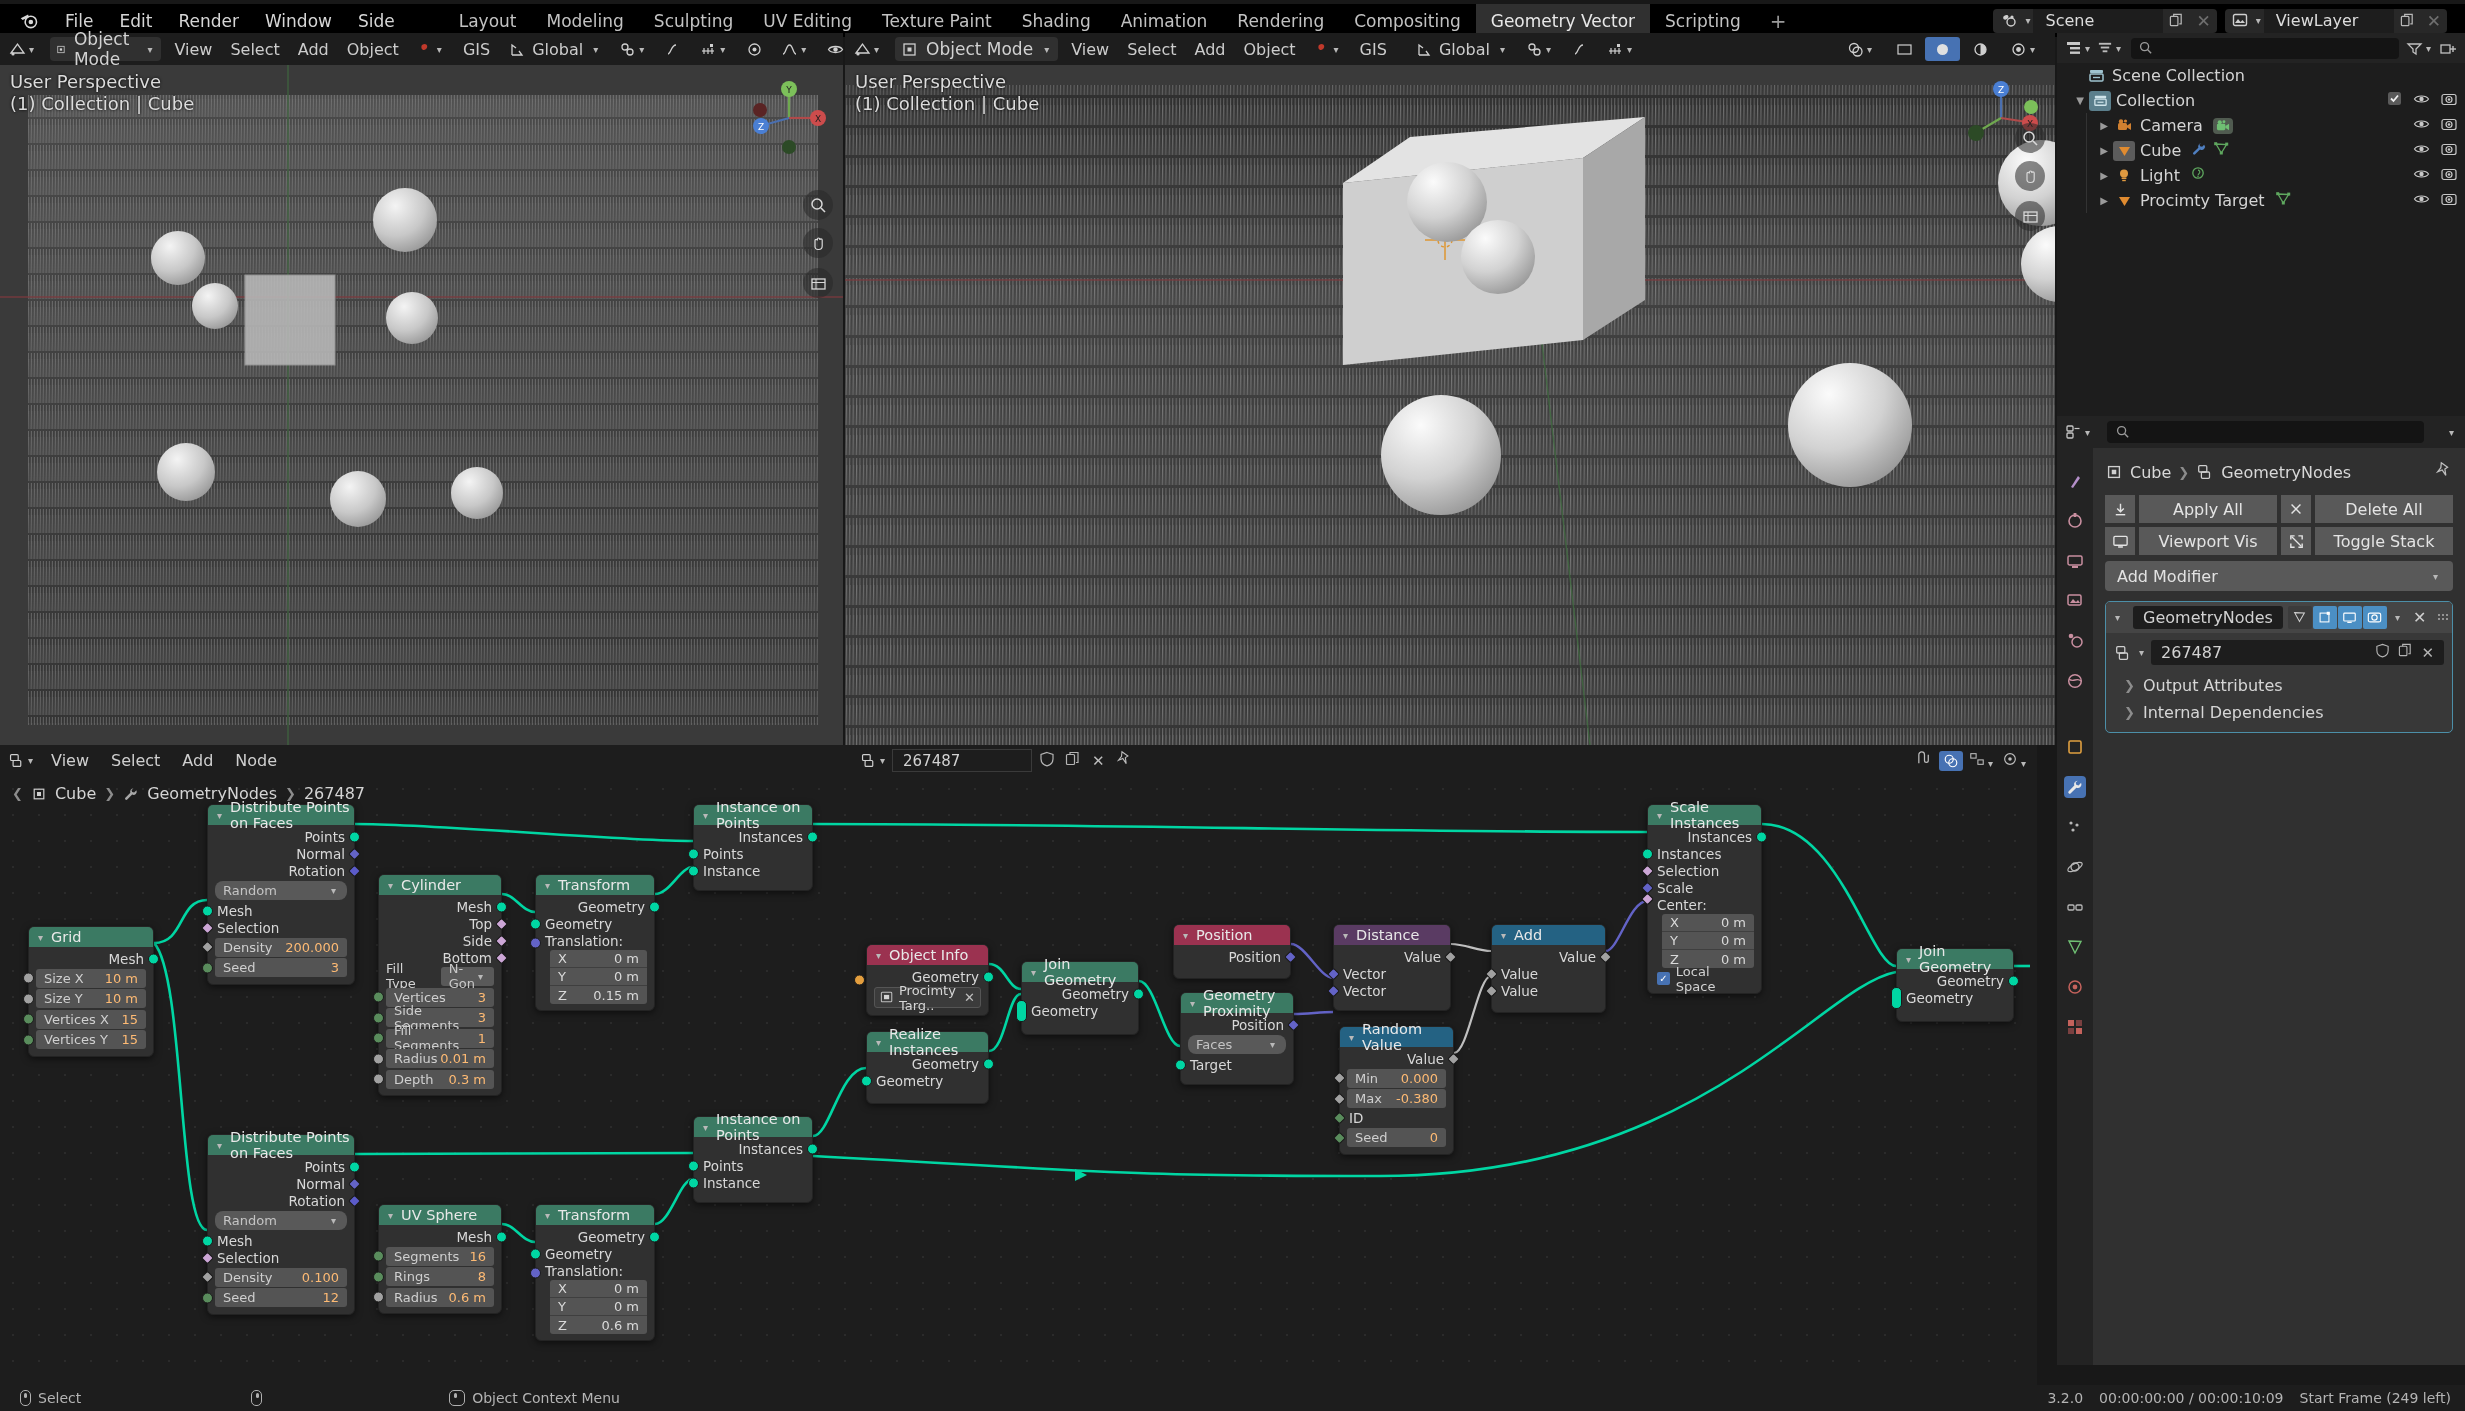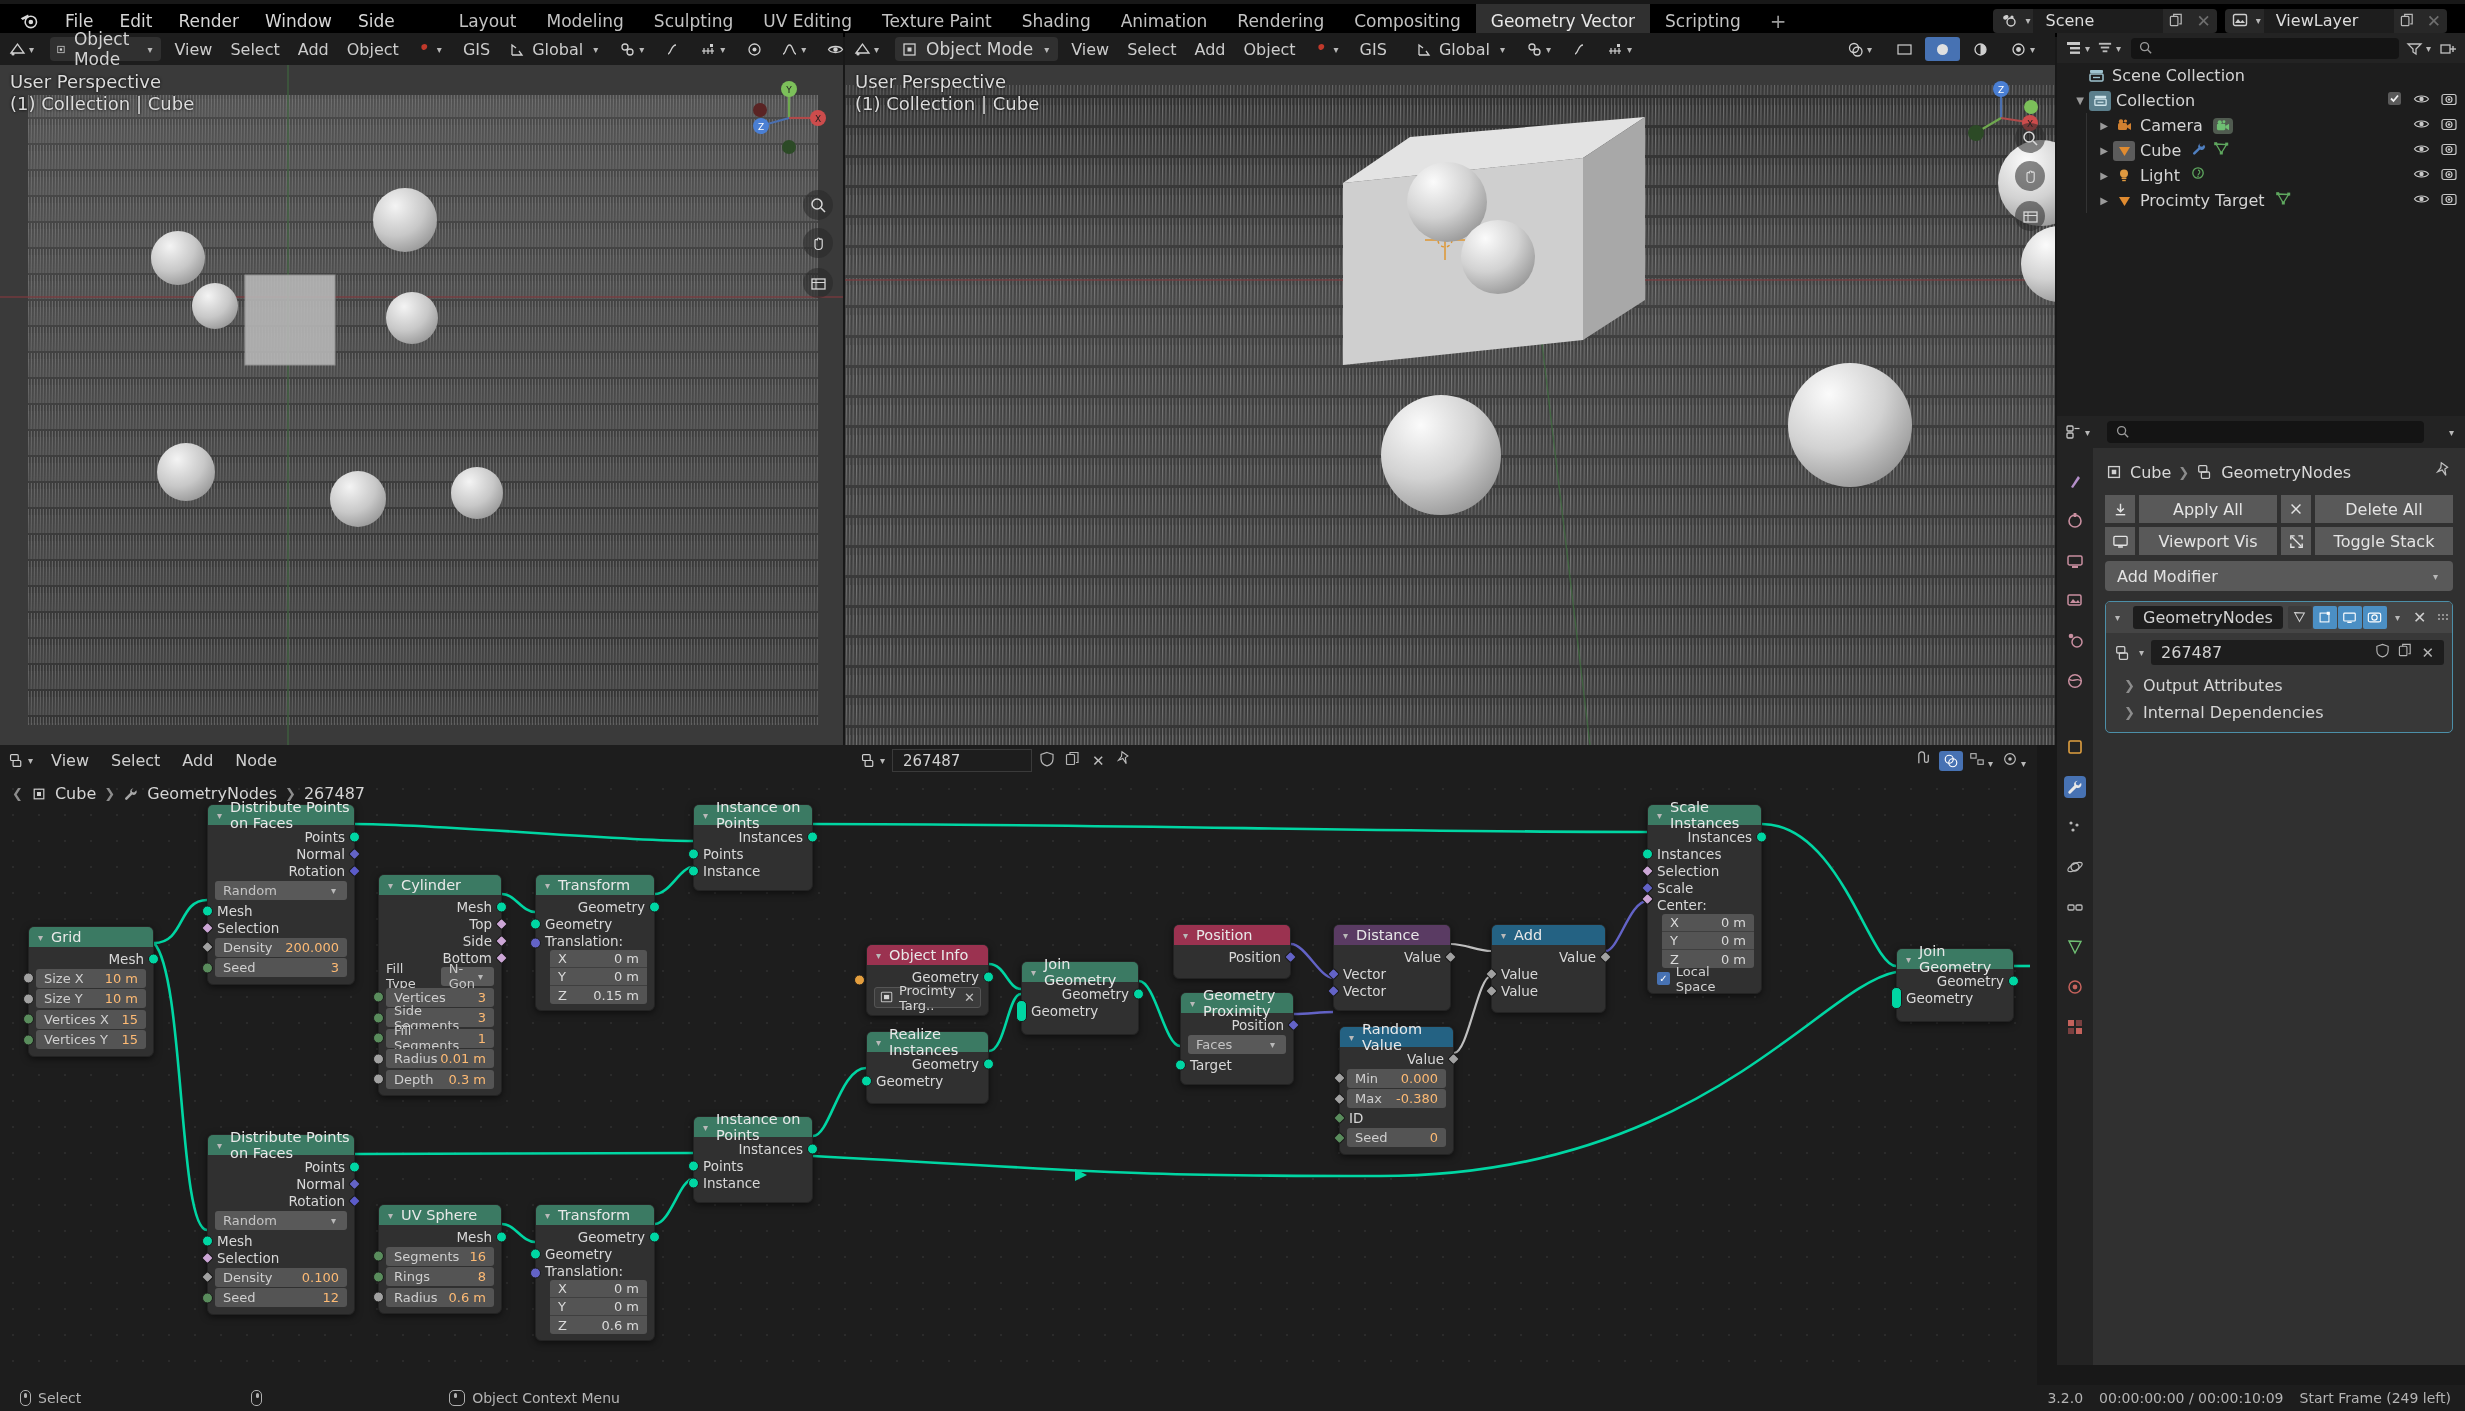--- a/index.html
+++ b/index.html
@@ -135,21 +135,21 @@
   .nh-conv { background:#246283; }
   .node-body { padding:3px 0 5px 0; }
   .nrow { height:17px; display:flex; align-items:center; font-size:13.5px; color:#d8d8d8;
           position:relative; padding:0 9px; }
   .nrow.out { justify-content:flex-end; }
   .nprop { margin:1.5px 7px; height:19px; background:#545454; border-radius:3px; display:flex;
            align-items:center; justify-content:space-between; padding:0 8px; font-size:13px;
            color:#dadada; position:relative; }
   .nprop .lbl { color:#cfcfcf; }
   .nprop .val { color:#fdba74; }
-  .ndrop { margin:2px 7px; height:19px; background:#595959; border-radius:3px; display:flex;
+  .ndrop { margin:2px 7px; height:19px; background:#595959; border-radius:8px; display:flex;
            align-items:center; justify-content:space-between; padding:0 8px; font-size:13px;
            color:#c4c4c4; }
   .nsubhead { height:17px; display:flex; align-items:center; font-size:13.5px; padding:0 9px;
               color:#d8d8d8; }
   .vecbox { margin:1px 7px 1px 14px; }
   .vecrow { height:18px; background:#545454; display:flex; align-items:center;
             justify-content:space-between; padding:0 8px; font-size:13px; color:#dadada;
             border-bottom:1px solid #3f3f3f; }
   .vecbox .vecrow:first-child { border-radius:3px 3px 0 0; }
   .vecbox .vecrow:last-child { border-radius:0 0 3px 3px; border-bottom:none; }

